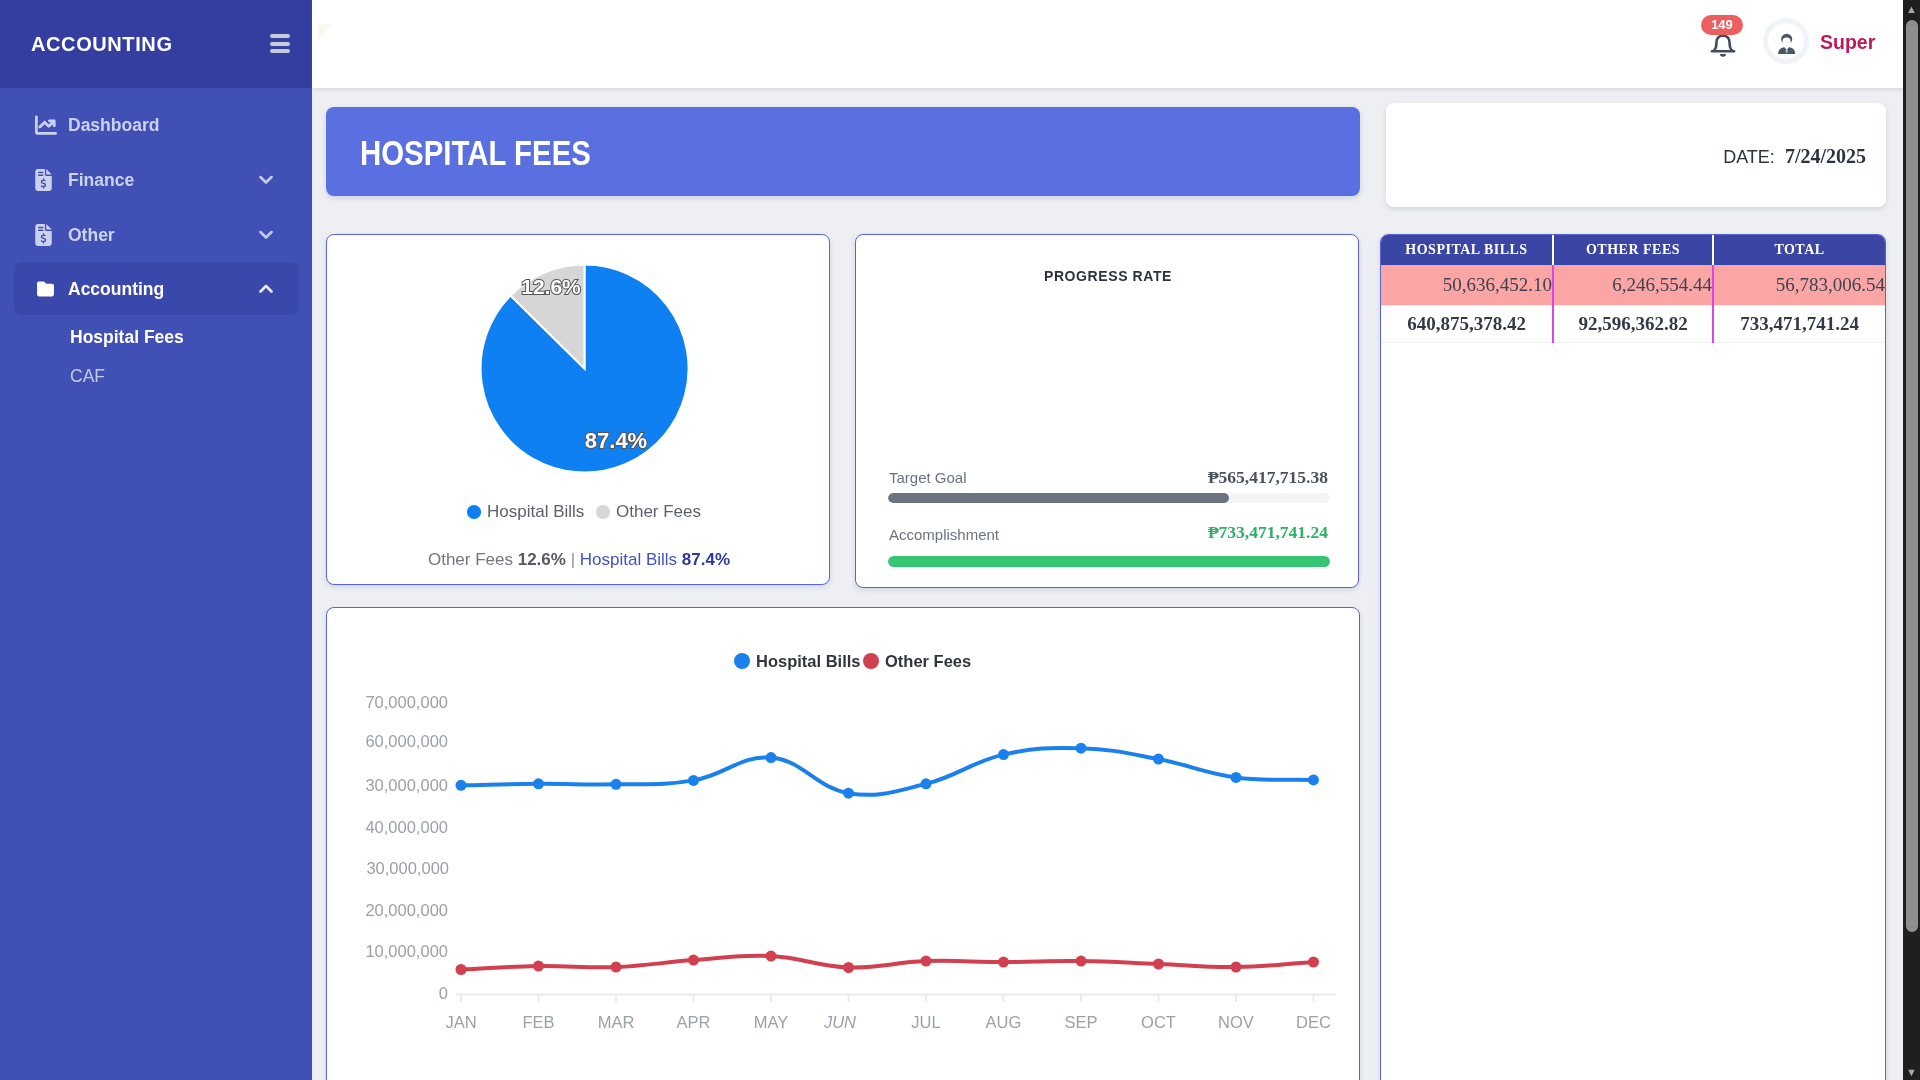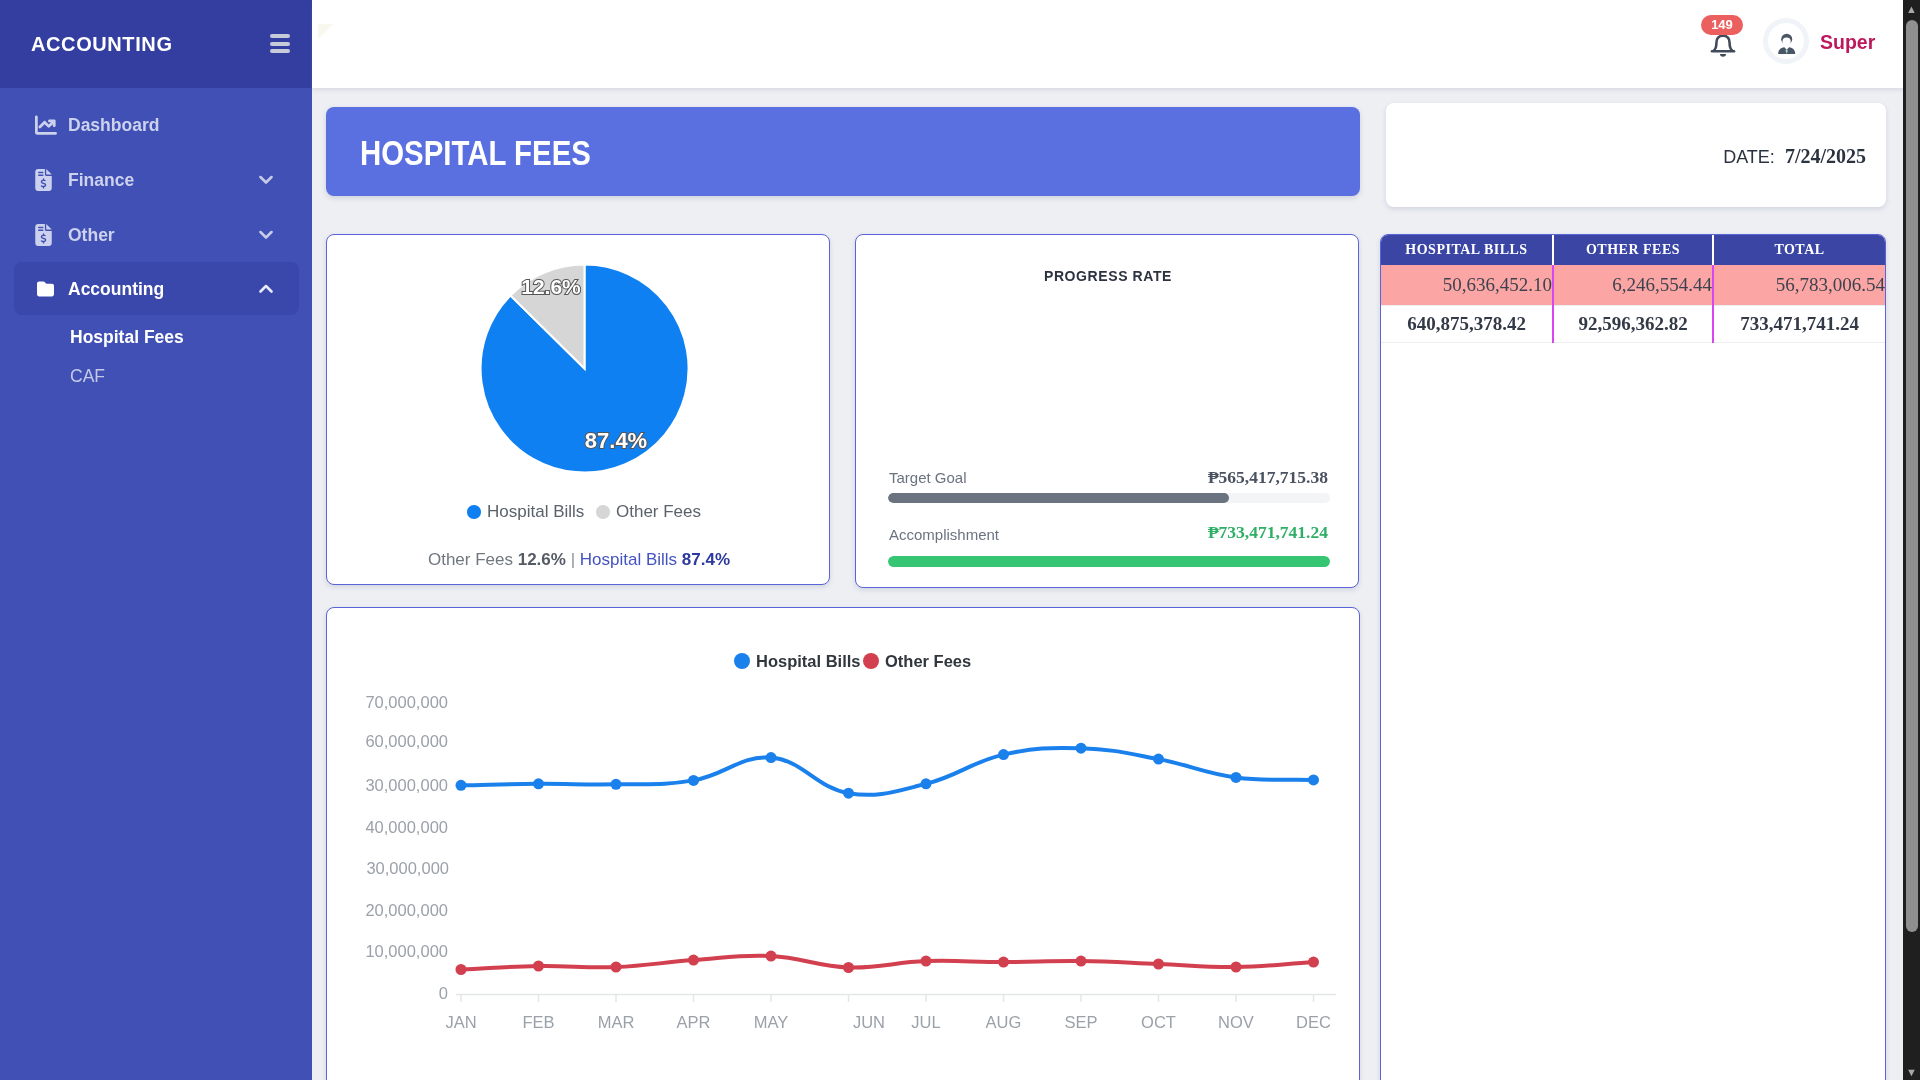--- a/index.html
+++ b/index.html
@@ -254,21 +254,21 @@
         <circle cx="831.5" cy="356" r="5.5"></circle>
         <circle cx="909" cy="359" r="5.5"></circle>
         <circle cx="986.5" cy="354.1" r="5.5"></circle>
     </g>
   </svg>
   <div class="xlab" style="left:94px; top:405px;">JAN</div>
   <div class="xlab" style="left:171.5px; top:405px;">FEB</div>
   <div class="xlab" style="left:249px; top:405px;">MAR</div>
   <div class="xlab" style="left:326.5px; top:405px;">APR</div>
   <div class="xlab" style="left:404px; top:405px;">MAY</div>
-  <div class="xlab" style="left:502px; top:405px;">JUN</div>
+  <div class="xlab" style="left:473px; top:405px;font-style:italic;">JUN</div>
   <div class="xlab" style="left:559px; top:405px;">JUL</div>
   <div class="xlab" style="left:636.5px; top:405px;">AUG</div>
   <div class="xlab" style="left:714px; top:405px;">SEP</div>
   <div class="xlab" style="left:791.5px; top:405px;">OCT</div>
   <div class="xlab" style="left:869px; top:405px;">NOV</div>
   <div class="xlab" style="left:946.5px; top:405px;">DEC</div>
 </div>
 
 <div id="sbar"></div>
 <div id="sbthumb"></div>

